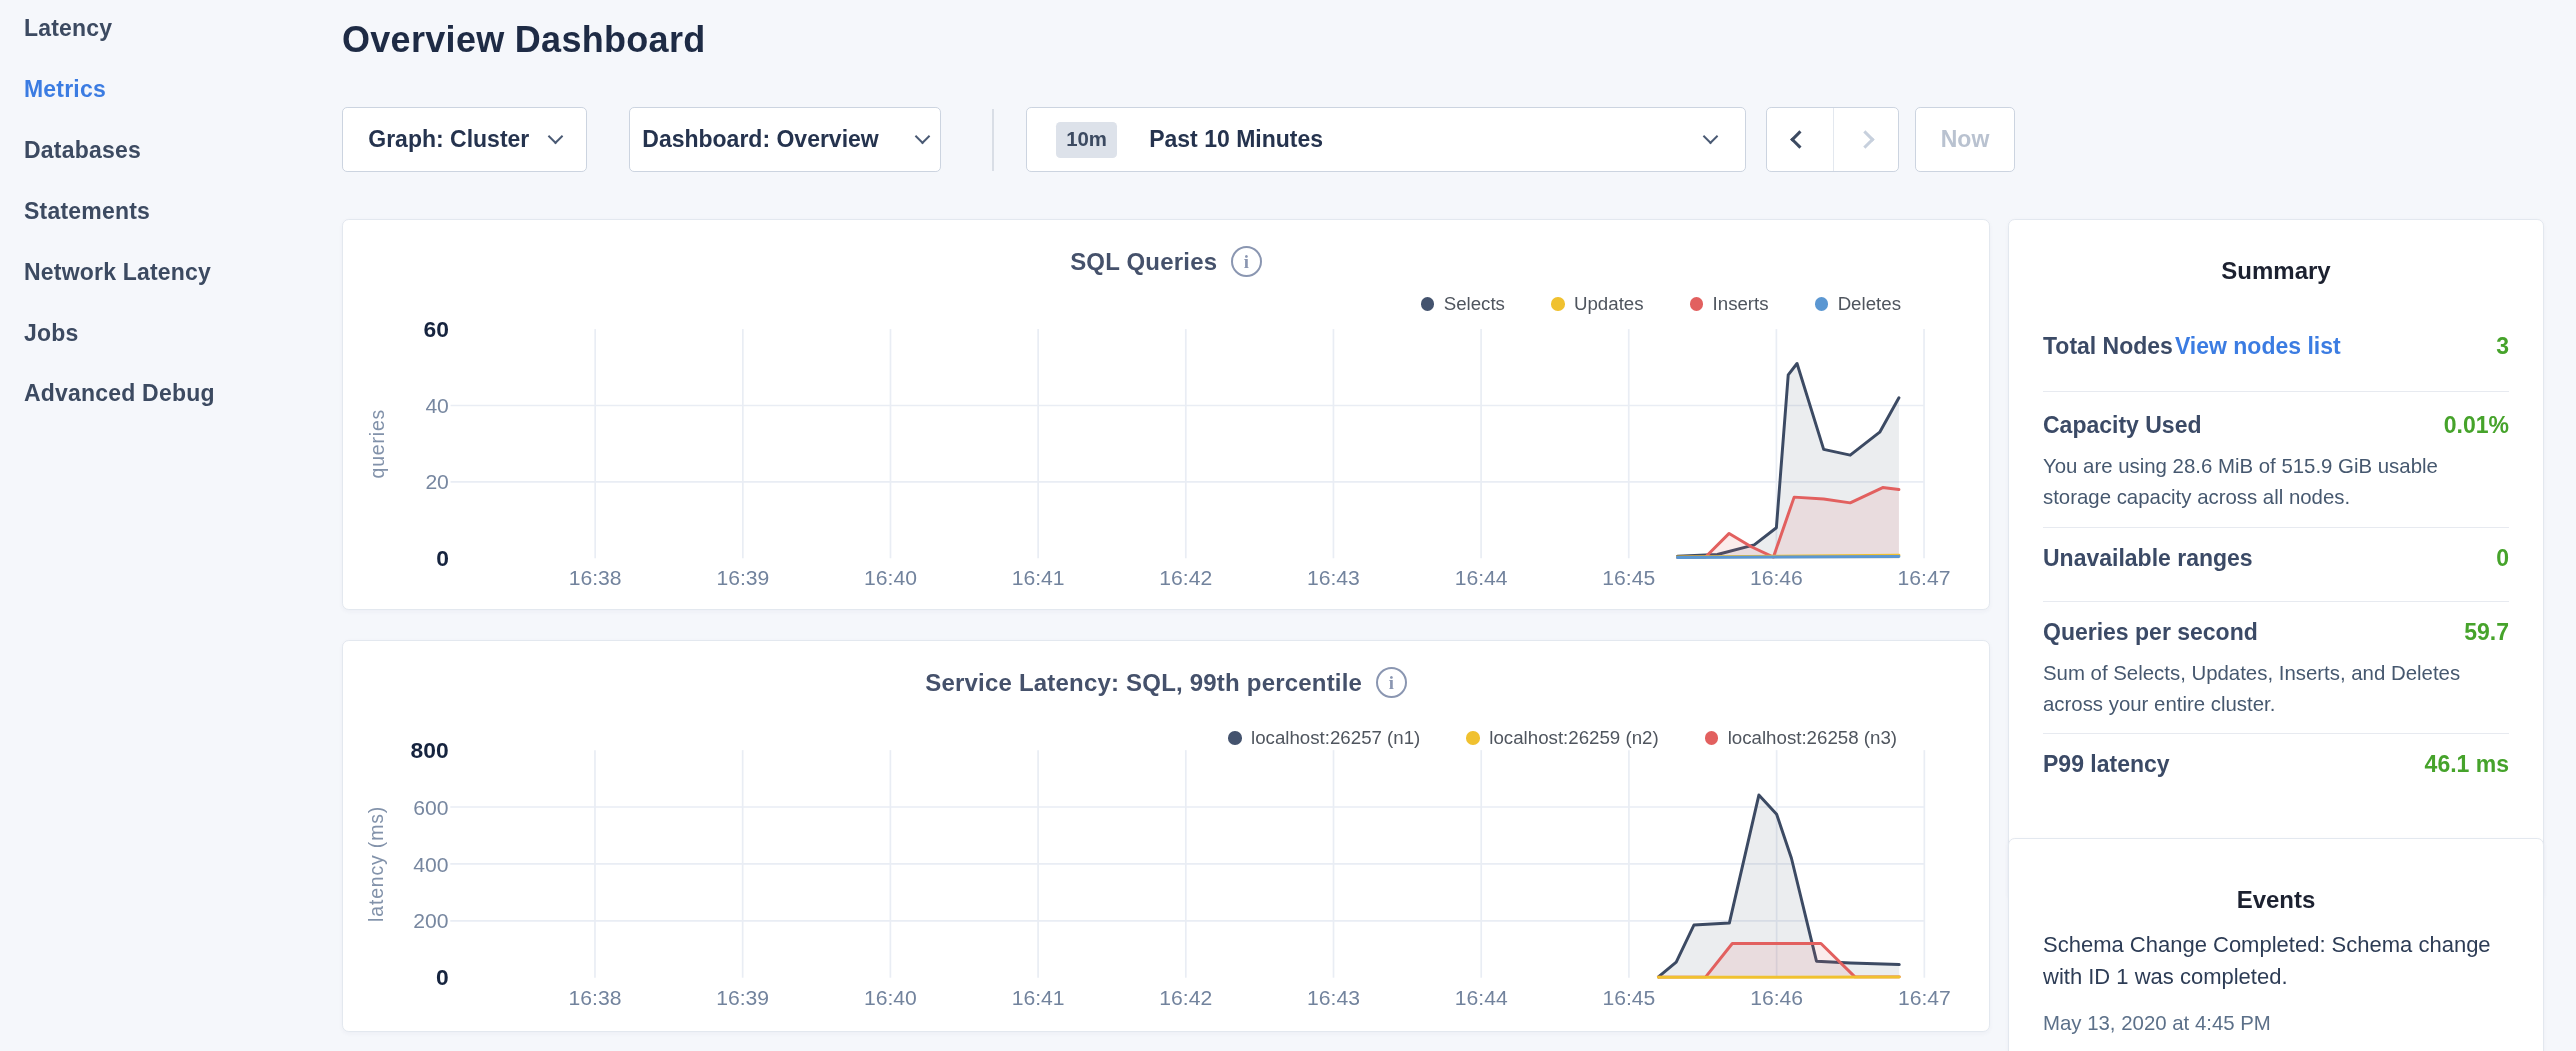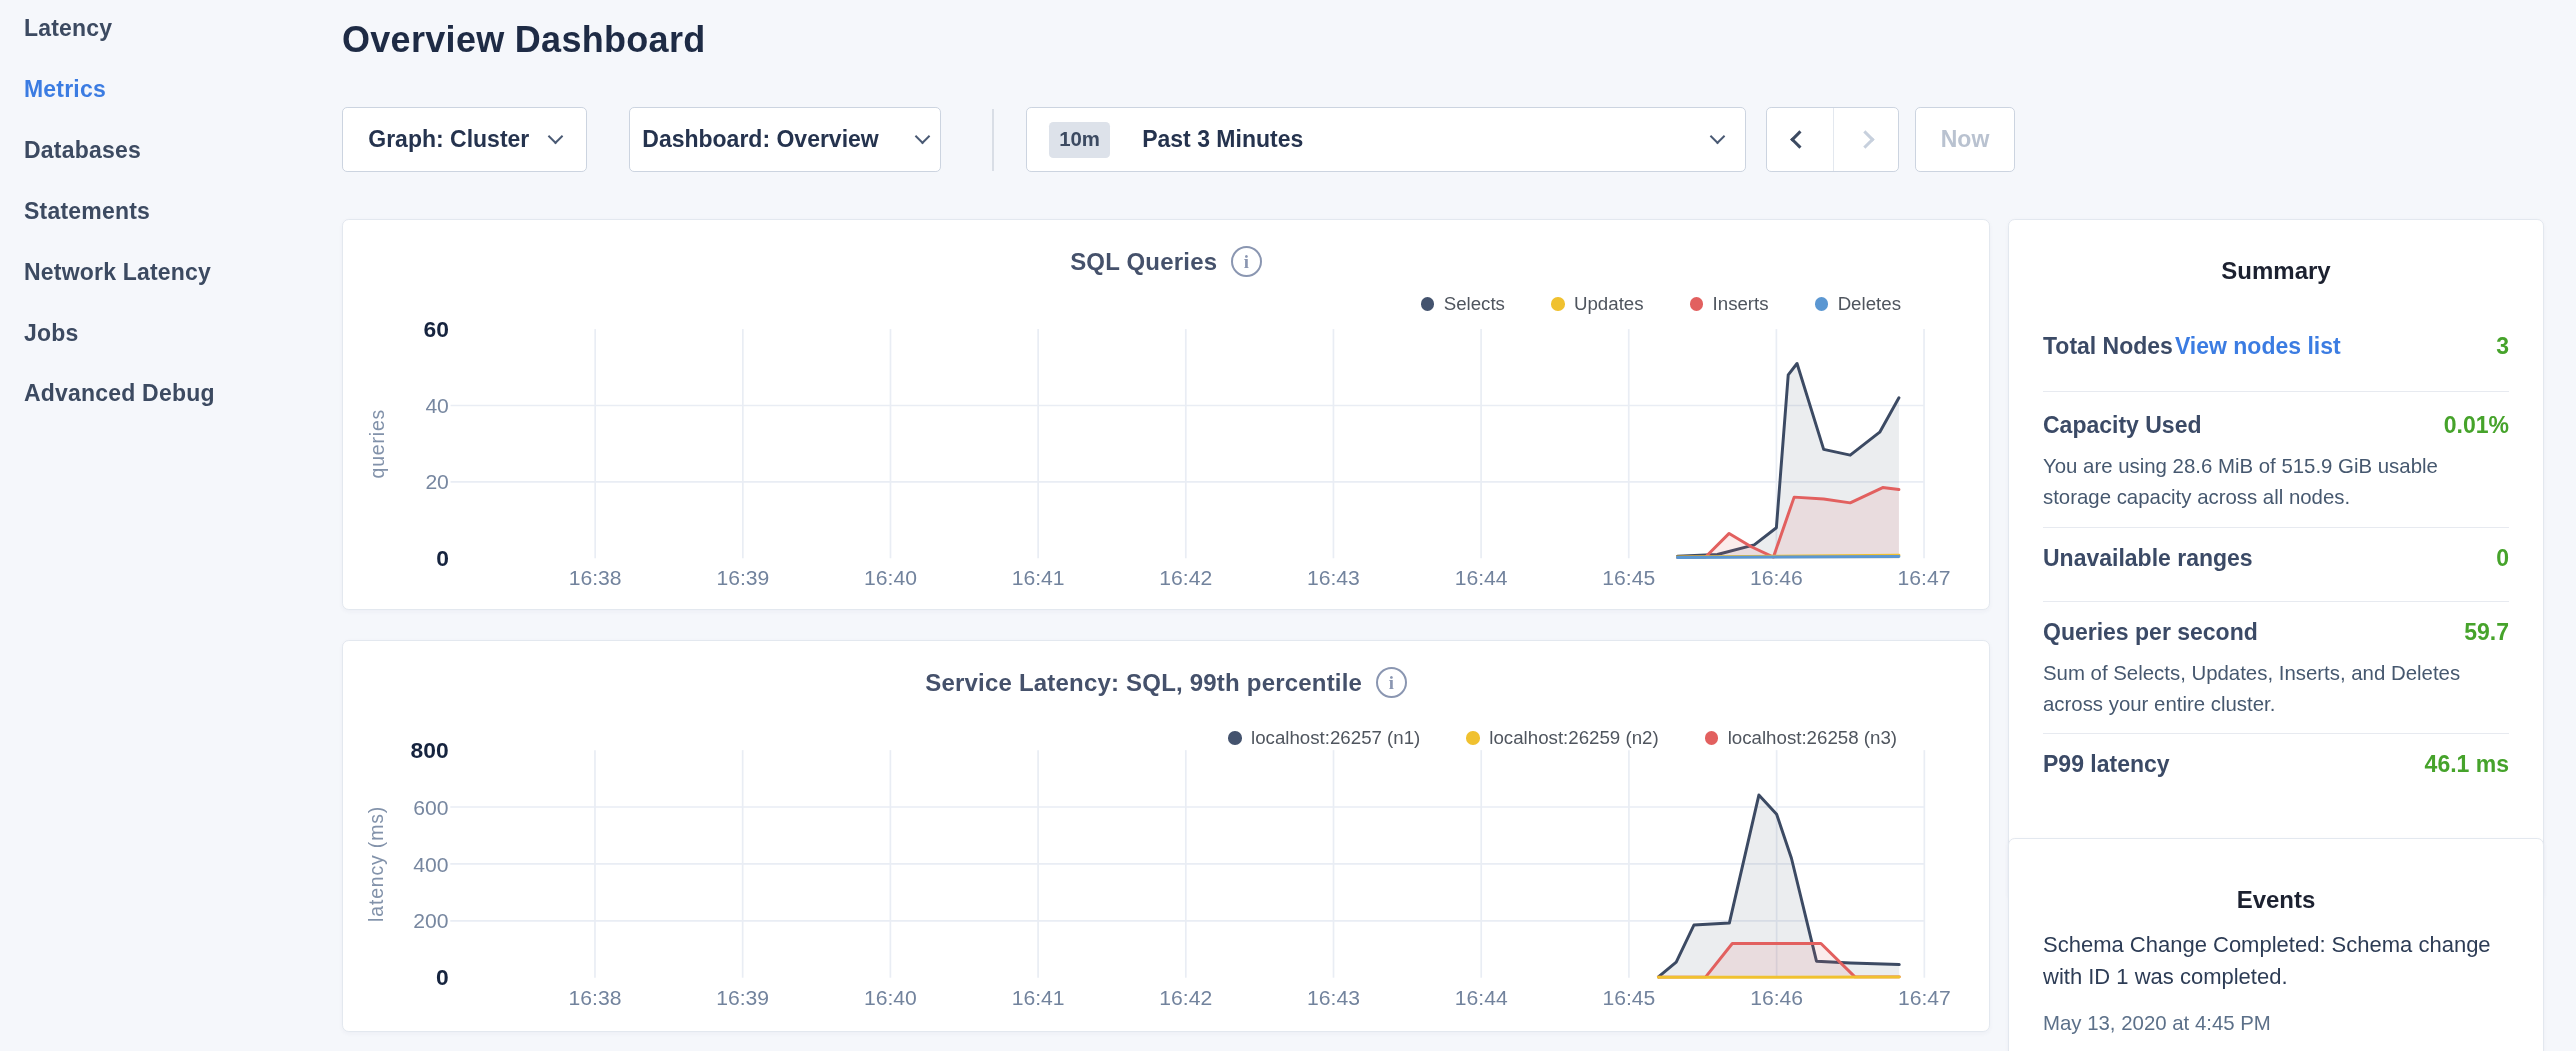--- a/index.html
+++ b/index.html
@@ -26,21 +26,21 @@
   .ctl {
     position:absolute; top:107px; height:65px; background:#fff;
     border:1.7px solid #ccd4e0; border-radius:5.1px; display:flex; align-items:center;
     cursor:pointer;
   }
   .ctl-label { font-size:23px; font-weight:700; color:#25334e; white-space:nowrap; }
   .chev { display:inline-block; width:11px; height:11px; border-right:2.6px solid #4a5a74; border-bottom:2.6px solid #4a5a74; transform:rotate(45deg); margin-top:-5.1px; }
   .graph-dd  { left:342px; width:245px; justify-content:center; gap:20.4px; }
   .dash-dd   { left:629px; width:312px; justify-content:center; gap:38px; }
   .ctl-divider { position:absolute; left:992px; top:109px; width:1.7px; height:62px; background:#d9dee6; }
-  .time-dd   { left:1026px; width:720px; padding:0 22px; }
+  .time-dd   { left:1026px; width:720px; padding:0 29px; }
   .time-chip {
     background:#dde2ea; border-radius:4.3px; height:36px; padding:0 10.2px;
     display:flex; align-items:center; font-size:20.4px; font-weight:700; color:#3c4a61;
     margin-right:32px;
   }
   .time-dd .ctl-label { flex:1; text-align:left; }
   .arrow-group { left:1766px; width:133px; padding:0; overflow:hidden; }
   .arrow-cell { width:66px; height:100%; display:flex; align-items:center; justify-content:center; }
   .arrow-cell + .arrow-cell { border-left:1.7px solid #e3e8ef; }
   .chev-left  { width:12.8px; height:12.8px; border-left:3.4px solid #3c4a61; border-bottom:3.4px solid #3c4a61; transform:rotate(45deg); }
@@ -105,21 +105,21 @@
   <span class="ctl-label">Graph: Cluster</span>
   <span class="chev"></span>
 </div>
 <div class="ctl dash-dd">
   <span class="ctl-label">Dashboard: Overview</span>
   <span class="chev"></span>
 </div>
 <div class="ctl-divider"></div>
 <div class="ctl time-dd">
   <span class="time-chip">10m</span>
-  <span class="ctl-label">Past 3 Minutes</span>
+  <span class="ctl-label">Past 10 Minutes</span>
   <span class="chev"></span>
 </div>
 <div class="ctl arrow-group">
   <div class="arrow-cell">
     <span class="chev-left"></span>
   </div>
   <div class="arrow-cell">
     <span class="chev-right"></span>
   </div>
 </div>

